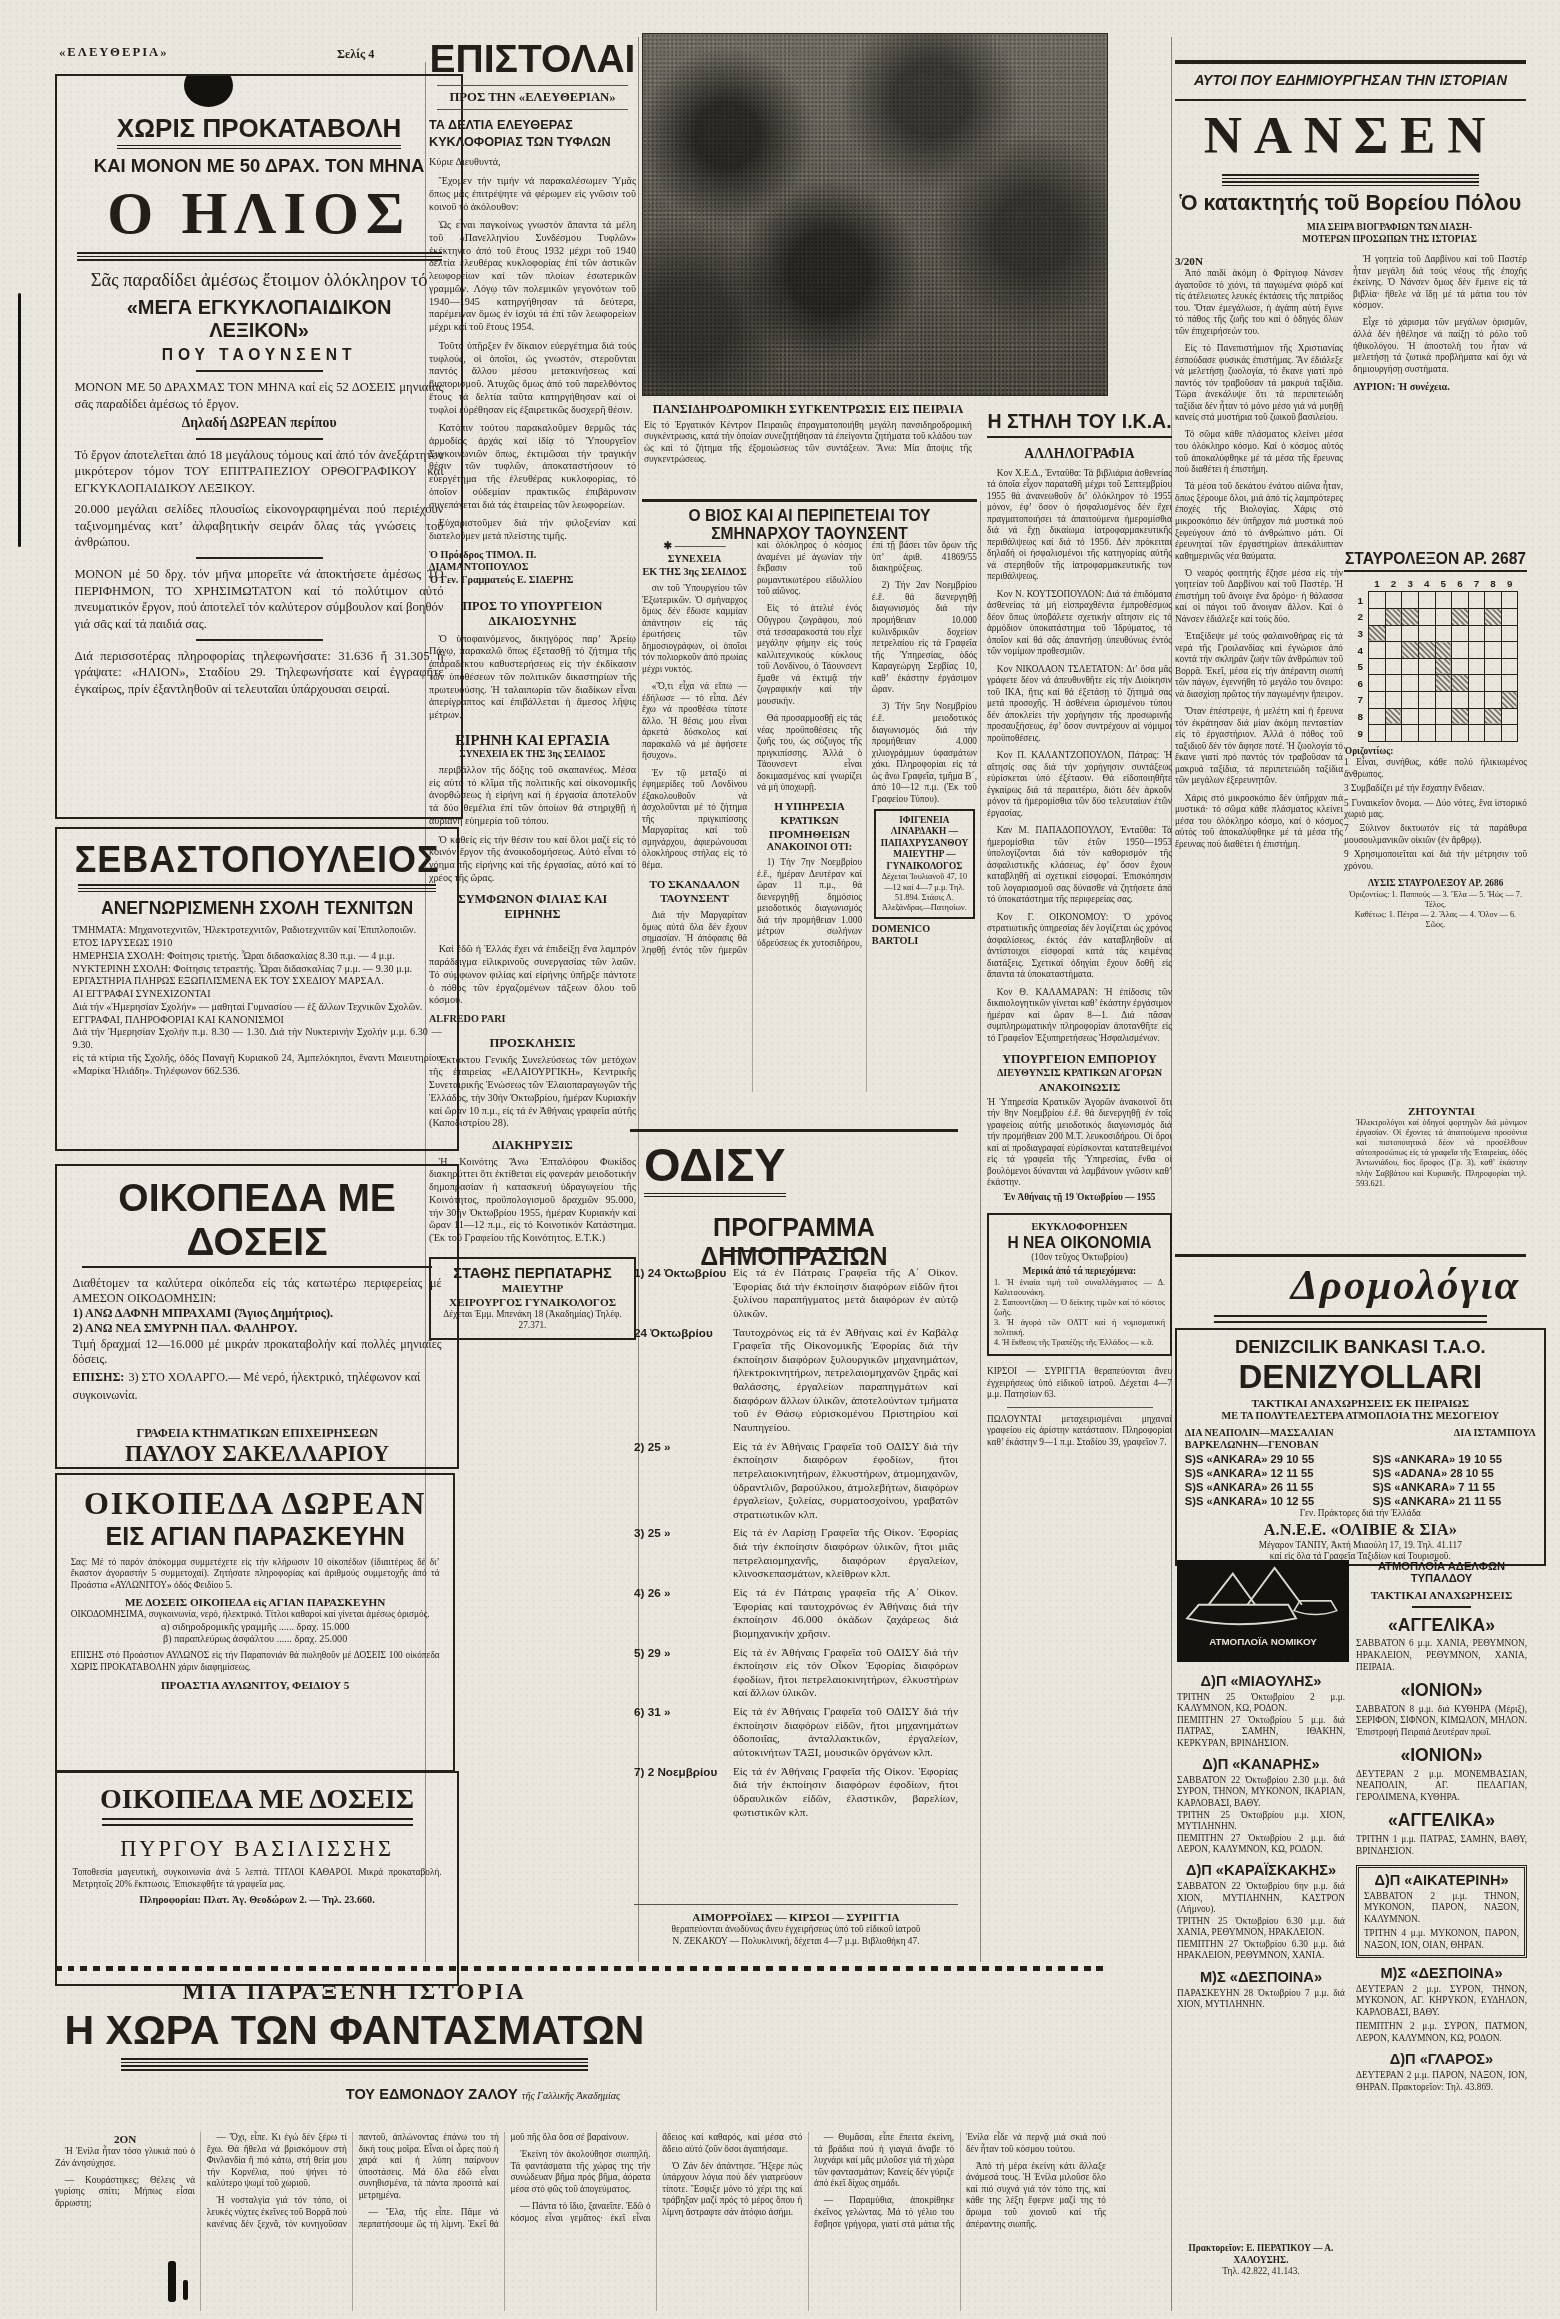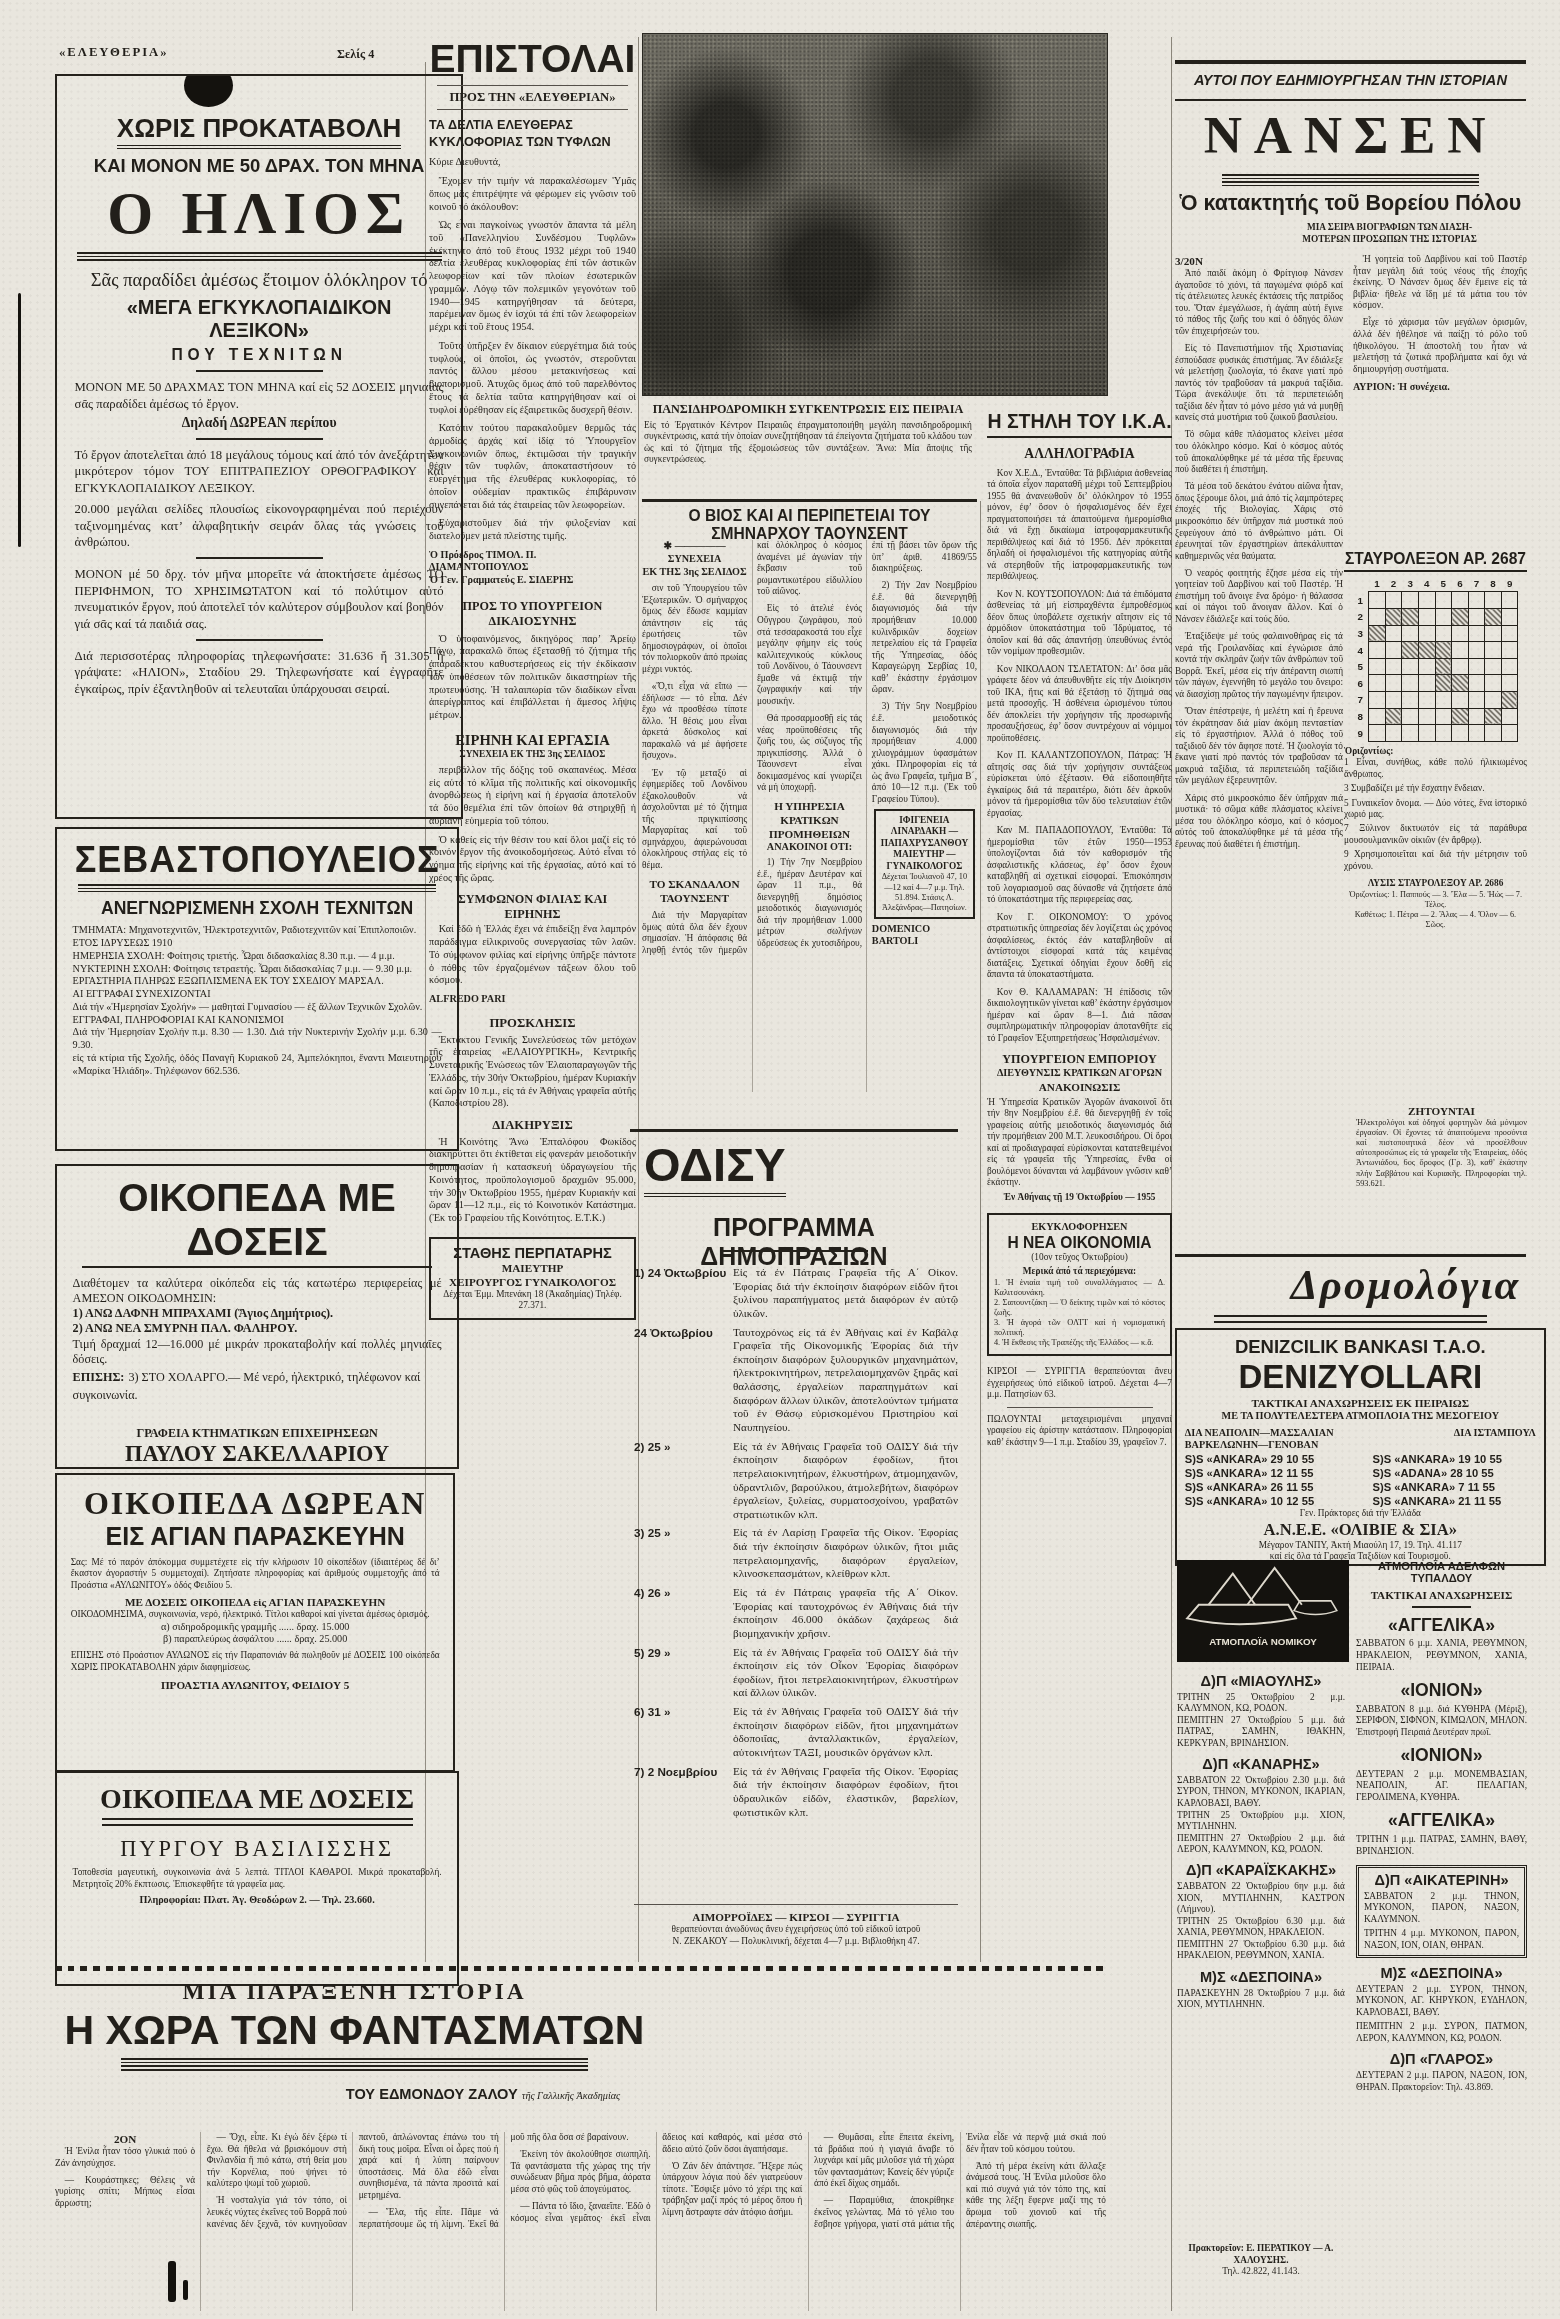--- a/index.html
+++ b/index.html
@@ -67,21 +67,21 @@
 <div class="vr" style="left:1171px;top:37px;height:2274px"></div>
 
 <div class="abs box ctr" style="left:55px;top:74px;width:369px;height:718px;padding:11.7px 17.6px">
   <div class="blot" style="left:127px;top:-11.7px;width:49px;height:43px"></div>
   <div class="sans b" style="font-size:26px;margin-top:25px"><span style="border-bottom:4.9px double #24211b;padding-bottom:2px">ΧΩΡΙΣ ΠΡΟΚΑΤΑΒΟΛΗ</span></div>
   <div class="sans b" style="font-size:18.5px;margin-top:11.7px">ΚΑΙ ΜΟΝΟΝ ΜΕ 50 ΔΡΑΧ. ΤΟΝ ΜΗΝΑ</div>
   <div class="b" style="font-size:59px;letter-spacing:6.8px;margin-top:2px">Ο ΗΛΙΟΣ</div>
   <div class="wavy" style="height:9.8px;margin:3.9px 2px 7.8px"></div>
   <div style="font-size:18.5px">Σᾶς παραδίδει ἀμέσως ἔτοιμον ὁλόκληρον τό</div>
   <div class="sans b" style="font-size:20px;margin-top:4.9px">«ΜΕΓΑ ΕΓΚΥΚΛΟΠΑΙΔΙΚΟΝ ΛΕΞΙΚΟΝ»</div>
-  <div class="sans b" style="font-size:15.6px;letter-spacing:4.9px;margin-top:3.9px">ΠΟΥ ΤΕΧΝΙΤΩΝ</div>
+  <div class="sans b" style="font-size:15.6px;letter-spacing:4.9px;margin-top:3.9px">ΠΟΥ ΤΑΟΥΝΣΕΝΤ</div>
   <div class="shortrule"></div>
   <div class="t13 j">ΜΟΝΟΝ ΜΕ 50 ΔΡΑΧΜΑΣ ΤΟΝ ΜΗΝΑ καί εἰς 52 ΔΟΣΕΙΣ μηνιαίας σᾶς παραδίδει ἀμέσως τό ἔργον.</div>
   <div class="b" style="font-size:13.7px;margin:2.9px 0">Δηλαδή ΔΩΡΕΑΝ περίπου</div>
   <div class="shortrule"></div>
   <div class="t13 j">Τό ἔργον ἀποτελεῖται ἀπό 18 μεγάλους τόμους καί ἀπό τόν ἀνεξάρτητον μικρότερον τόμον ΤΟΥ ΕΠΙΤΡΑΠΕΖΙΟΥ ΟΡΘΟΓΡΑΦΙΚΟΥ καί ΕΓΚΥΚΛΟΠΑΙΔΙΚΟΥ ΛΕΞΙΚΟΥ.</div>
   <div class="t13 j" style="margin-top:4.9px">20.000 μεγάλαι σελίδες πλουσίως εἰκονογραφημέναι πού περιέχουν ταξινομημένας κατ’ ἀλφαβητικήν σειράν ὅλας τάς γνώσεις τοῦ ἀνθρώπου.</div>
   <div class="shortrule"></div>
   <div class="t13 j">ΜΟΝΟΝ μέ 50 δρχ. τόν μῆνα μπορεῖτε νά ἀποκτήσετε ἀμέσως ΤΟ ΠΕΡΙΦΗΜΟΝ, ΤΟ ΧΡΗΣΙΜΩΤΑΤΟΝ καί τό πολύτιμον αὐτό πνευματικόν ἔργον, πού ἀποτελεῖ τόν καλύτερον σύμβουλον καί βοηθόν γιά σᾶς καί τά παιδιά σας.</div>
   <div class="shortrule"></div>
   <div class="t13 j">Διά περισσοτέρας πληροφορίας τηλεφωνήσατε: 31.636 ἤ 31.305 ἤ γράψατε: «ΗΛΙΟΝ», Σταδίου 29. Τηλεφωνήσατε καί ἐγγραφῆτε ἐγκαίρως, πρίν ἐξαντληθοῦν αἱ τελευταῖαι ὑπάρχουσαι σειραί.</div>
@@ -161,21 +161,21 @@
   <div class="t10 j" style="margin-top:3.9px">
       <p>Ὁ ὑποφαινόμενος, δικηγόρος παρ’ Ἀρείῳ Πάγῳ, παρακαλῶ ὅπως ἐξετασθῇ τό ζήτημα τῆς ἀπαραδέκτου καθυστερήσεως εἰς τήν ἐκδίκασιν τῶν ὑποθέσεων τῶν πολιτικῶν δικαστηρίων τῆς πρωτευούσης. Ἡ ταλαιπωρία τῶν διαδίκων εἶναι ἀπερίγραπτος καί ἐπιβάλλεται ἡ ἄμεσος λῆψις μέτρων.</p>
     </div>
   <div class="b ctr" style="font-size:14.6px;margin-top:9.8px">ΕΙΡΗΝΗ ΚΑΙ ΕΡΓΑΣΙΑ</div>
   <div class="b ctr t9">ΣΥΝΕΧΕΙΑ ΕΚ ΤΗΣ 3ης ΣΕΛΙΔΟΣ</div>
   <div class="t10 j" style="margin-top:3.9px">
     <p>περιβάλλον τῆς δόξης τοῦ σκαπανέως. Μέσα εἰς αὐτό τό κλῖμα τῆς πολιτικῆς καί οἰκονομικῆς ἀνορθώσεως ἡ εἰρήνη καί ἡ ἐργασία ἀποτελοῦν τά δύο θεμέλια ἐπί τῶν ὁποίων θά στηριχθῇ ἡ αὐριανή εὐημερία τοῦ τόπου.</p>
     <p>Ὁ καθείς εἰς τήν θέσιν του καί ὅλοι μαζί εἰς τό κοινόν ἔργον τῆς ἀνοικοδομήσεως. Αὐτό εἶναι τό νόημα τῆς εἰρήνης καί τῆς ἐργασίας, αὐτό καί τό χρέος τῆς ὥρας.</p>
   </div>
   <div class="b ctr" style="font-size:12.2px;margin-top:7.8px">ΣΥΜΦΩΝΟΝ ΦΙΛΙΑΣ ΚΑΙ ΕΙΡΗΝΗΣ</div>
-  <div class="t10 j" style="margin-top:1px">
+  <div class="t10 j" style="margin-top:21px">
       <p>Καί ἐδῶ ἡ Ἑλλάς ἔχει νά ἐπιδείξῃ ἕνα λαμπρόν παράδειγμα εἰλικρινοῦς συνεργασίας τῶν λαῶν. Τό σύμφωνον φιλίας καί εἰρήνης ὑπῆρξε πάντοτε ὁ πόθος τῶν ἐργαζομένων τάξεων ὅλου τοῦ κόσμου.</p>
     </div>
   <div class="t10 b rt">ALFREDO PARI</div>
   <div class="b ctr" style="font-size:12.7px;margin-top:9.8px">ΠΡΟΣΚΛΗΣΙΣ</div>
   <div class="t10 j" style="margin-top:2.9px">
       <p>Ἐκτάκτου Γενικῆς Συνελεύσεως τῶν μετόχων τῆς ἑταιρείας «ΕΛΑΙΟΥΡΓΙΚΗ», Κεντρικῆς Συνεταιρικῆς Ἑνώσεως τῶν Ἐλαιοπαραγωγῶν τῆς Ἑλλάδος, τήν 30ήν Ὀκτωβρίου, ἡμέραν Κυριακήν καί ὥραν 10 π.μ., εἰς τά ἐν Ἀθήναις γραφεῖα αὐτῆς (Καποδιστρίου 28).</p>
     </div>
   <div class="b ctr" style="font-size:12.7px;margin-top:7.8px">ΔΙΑΚΗΡΥΞΙΣ</div>
   <div class="t10 j" style="margin-top:2.9px">
       <p>Ἡ Κοινότης Ἄνω Ἑπταλόφου Φωκίδος διακηρύττει ὅτι ἐκτίθεται εἰς φανεράν μειοδοτικήν δημοπρασίαν ἡ κατασκευή ὑδραγωγείου τῆς Κοινότητος, προϋπολογισμοῦ δραχμῶν 95.000, τήν 30ήν Ὀκτωβρίου 1955, ἡμέραν Κυριακήν καί ὥραν 11—12 π.μ., εἰς τό Κοινοτικόν Κατάστημα. (Ἐκ τοῦ Γραφείου τῆς Κοινότητος. Ε.Τ.Κ.)</p>

